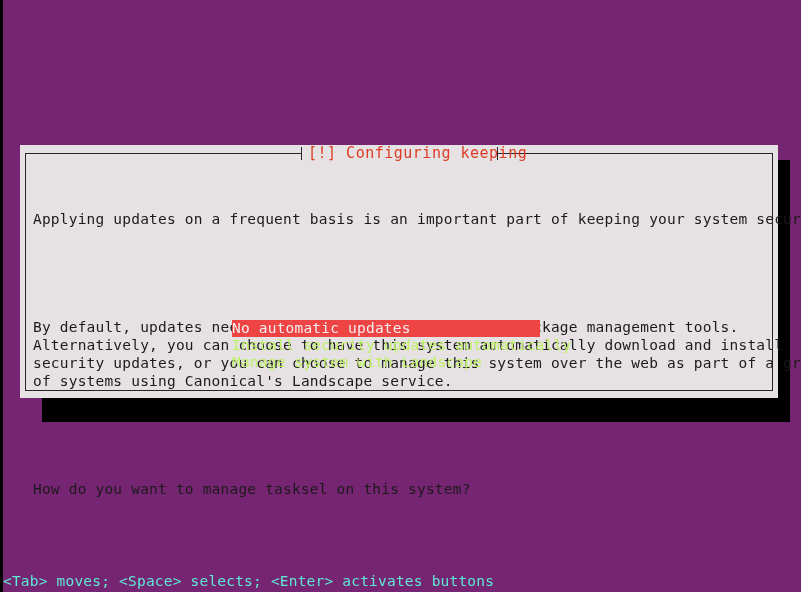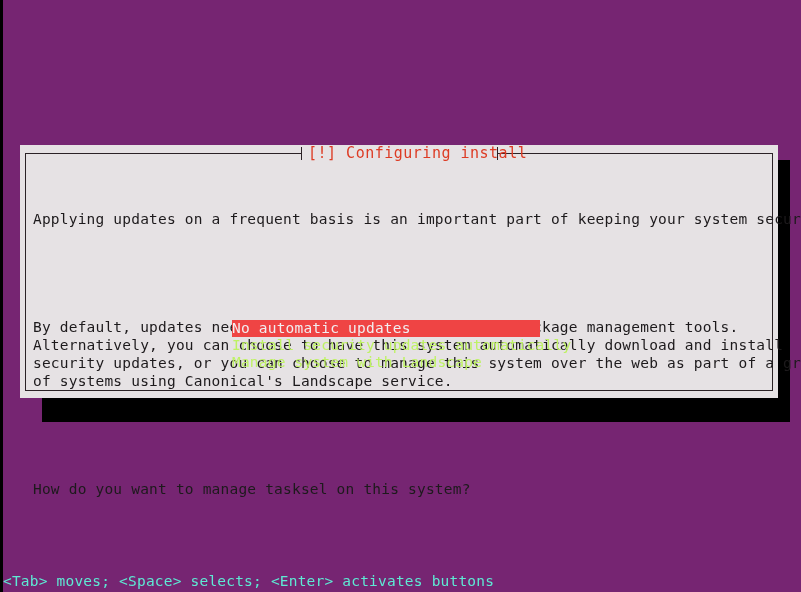--- a/index.html
+++ b/index.html
@@ -156,21 +156,21 @@
   <div id="dialog-shadow"></div>
 
   <div id="dialog"></div>
 
   <div id="dialog-frame"></div>
   <div class="frame-top-seg" id="frame-top-left"></div>
   <div class="frame-top-seg" id="frame-top-right"></div>
   <div class="frame-tick" id="frame-tick-left"></div>
   <div class="frame-tick" id="frame-tick-right"></div>
 
-  <div id="dialog-title">[!] Configuring install</div>
+  <div id="dialog-title">[!] Configuring keeping</div>
 
   <div id="dialog-body">
     <div class="para">Applying updates on a frequent basis is an important part of keeping your system secure.</div>
     <div class="para-gap"></div>
     <div class="para">By default, updates need to be applied manually using package management tools.
 Alternatively, you can choose to have this system automatically download and install
 security updates, or you can choose to manage this system over the web as part of a group
 of systems using Canonical's Landscape service.</div>
     <div class="para-gap"></div>
     <div class="para">How do you want to manage tasksel on this system?</div>

